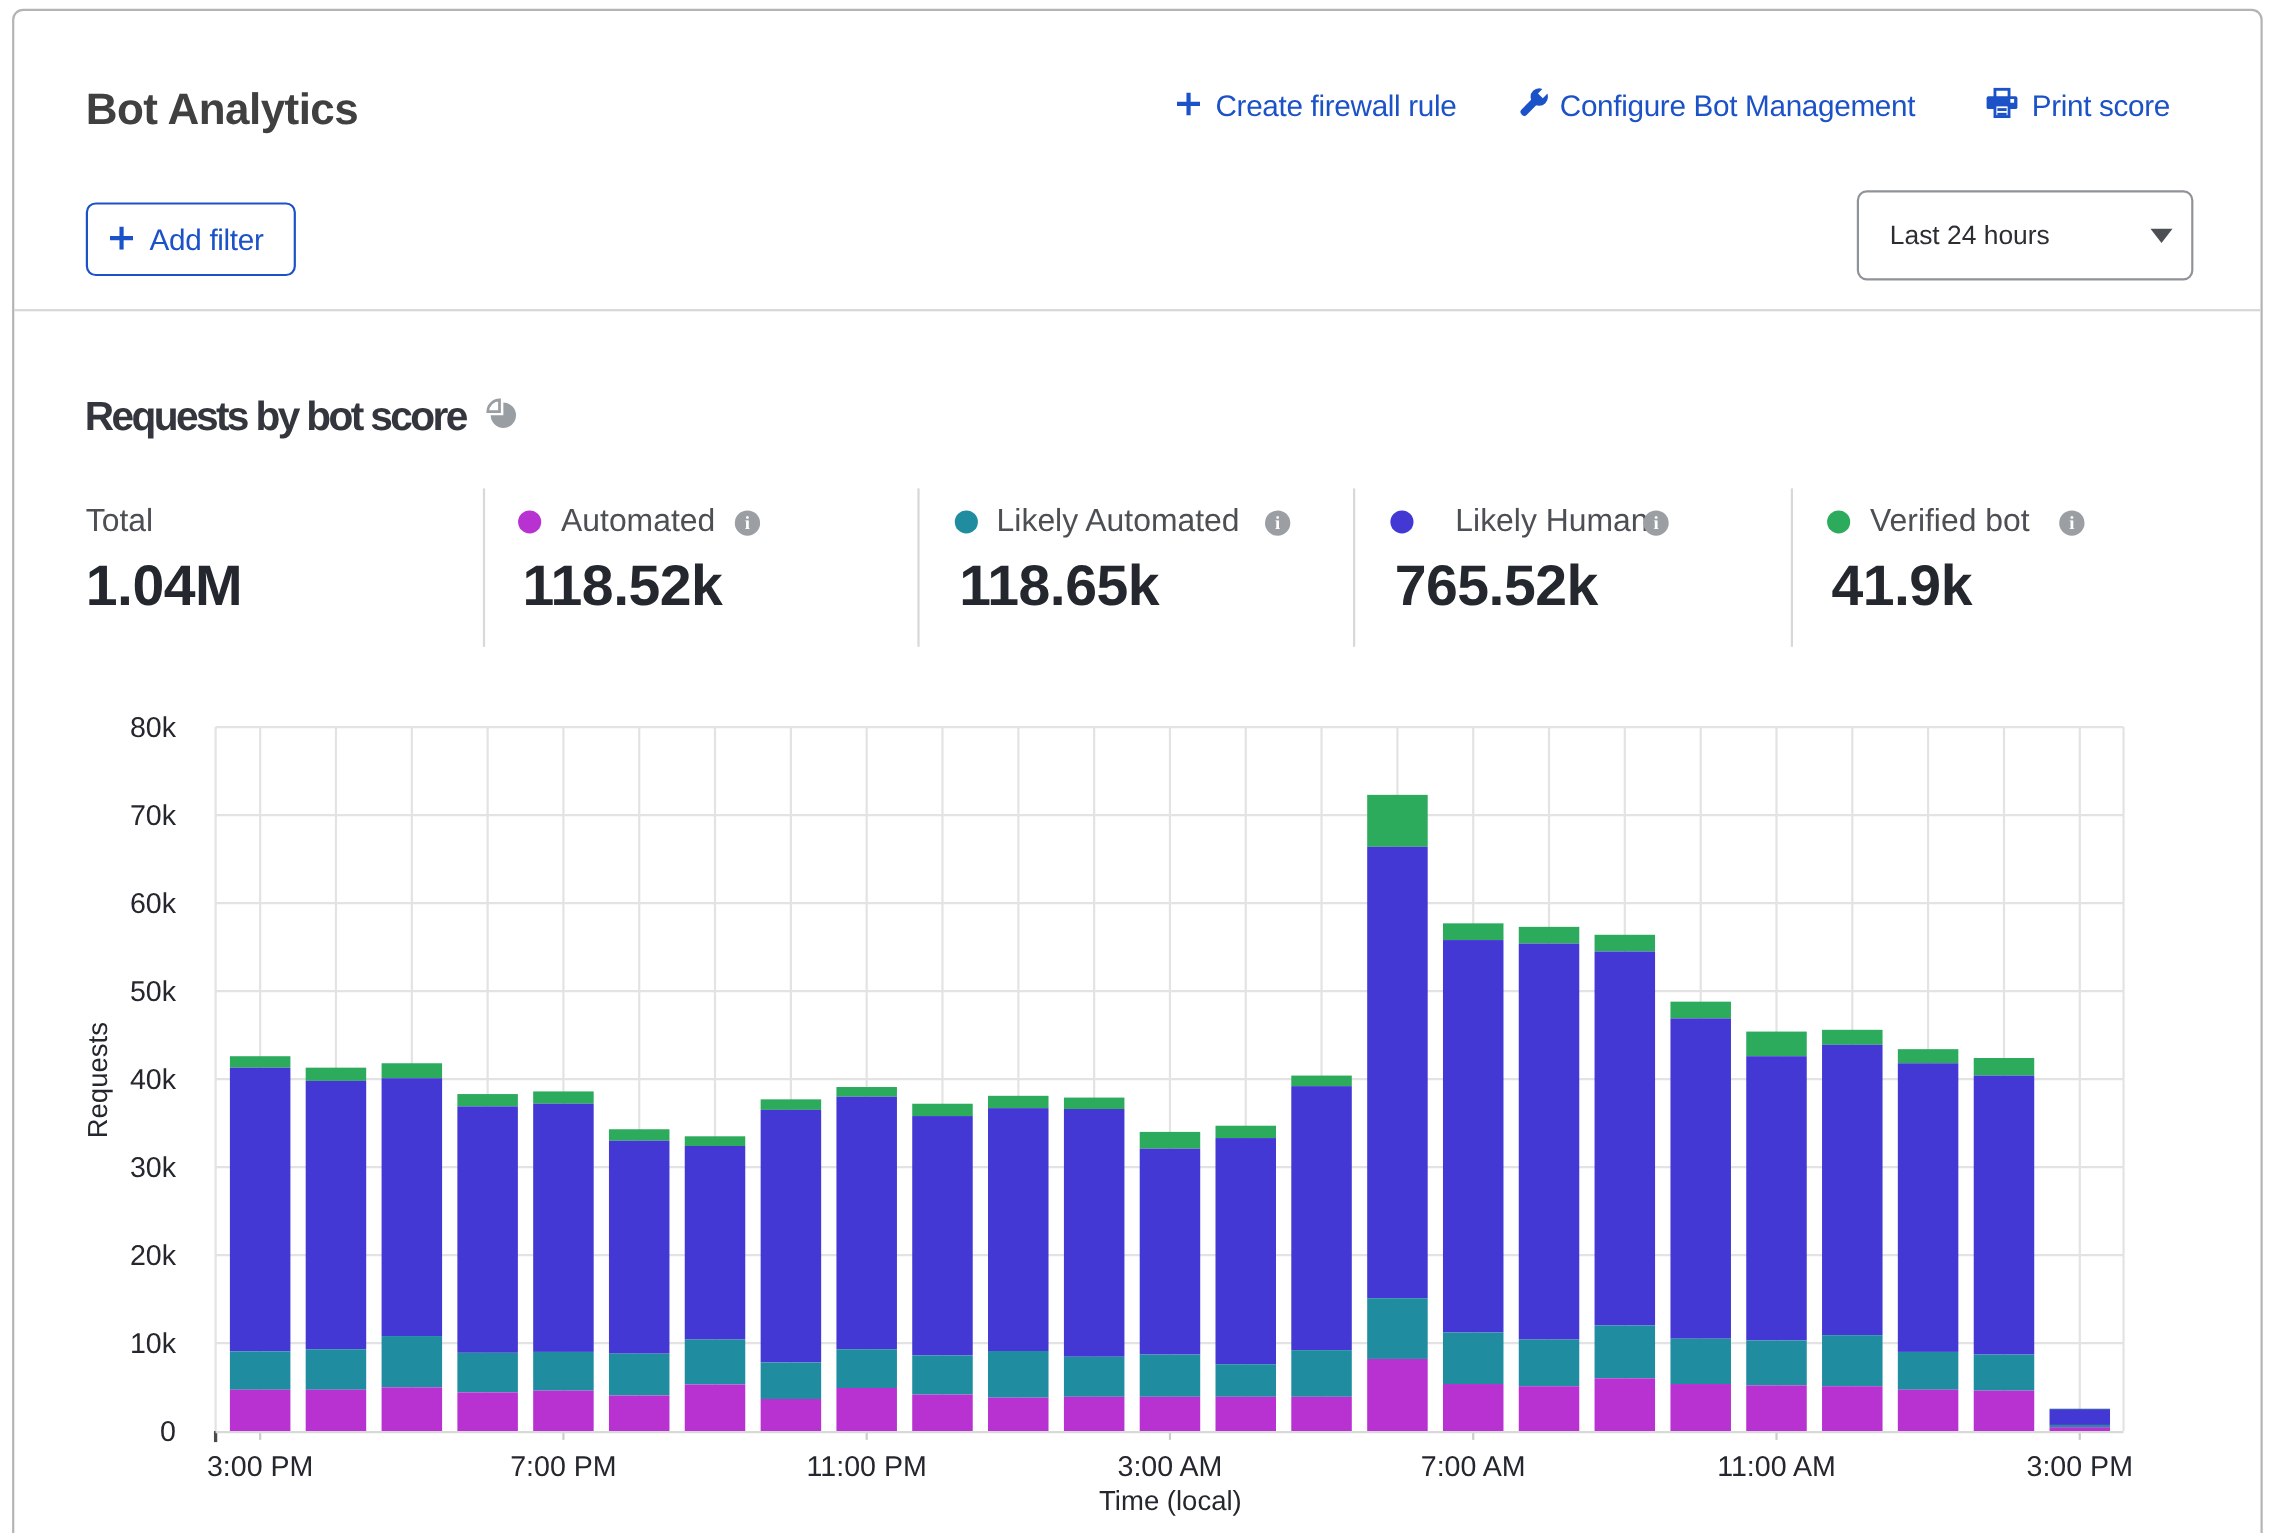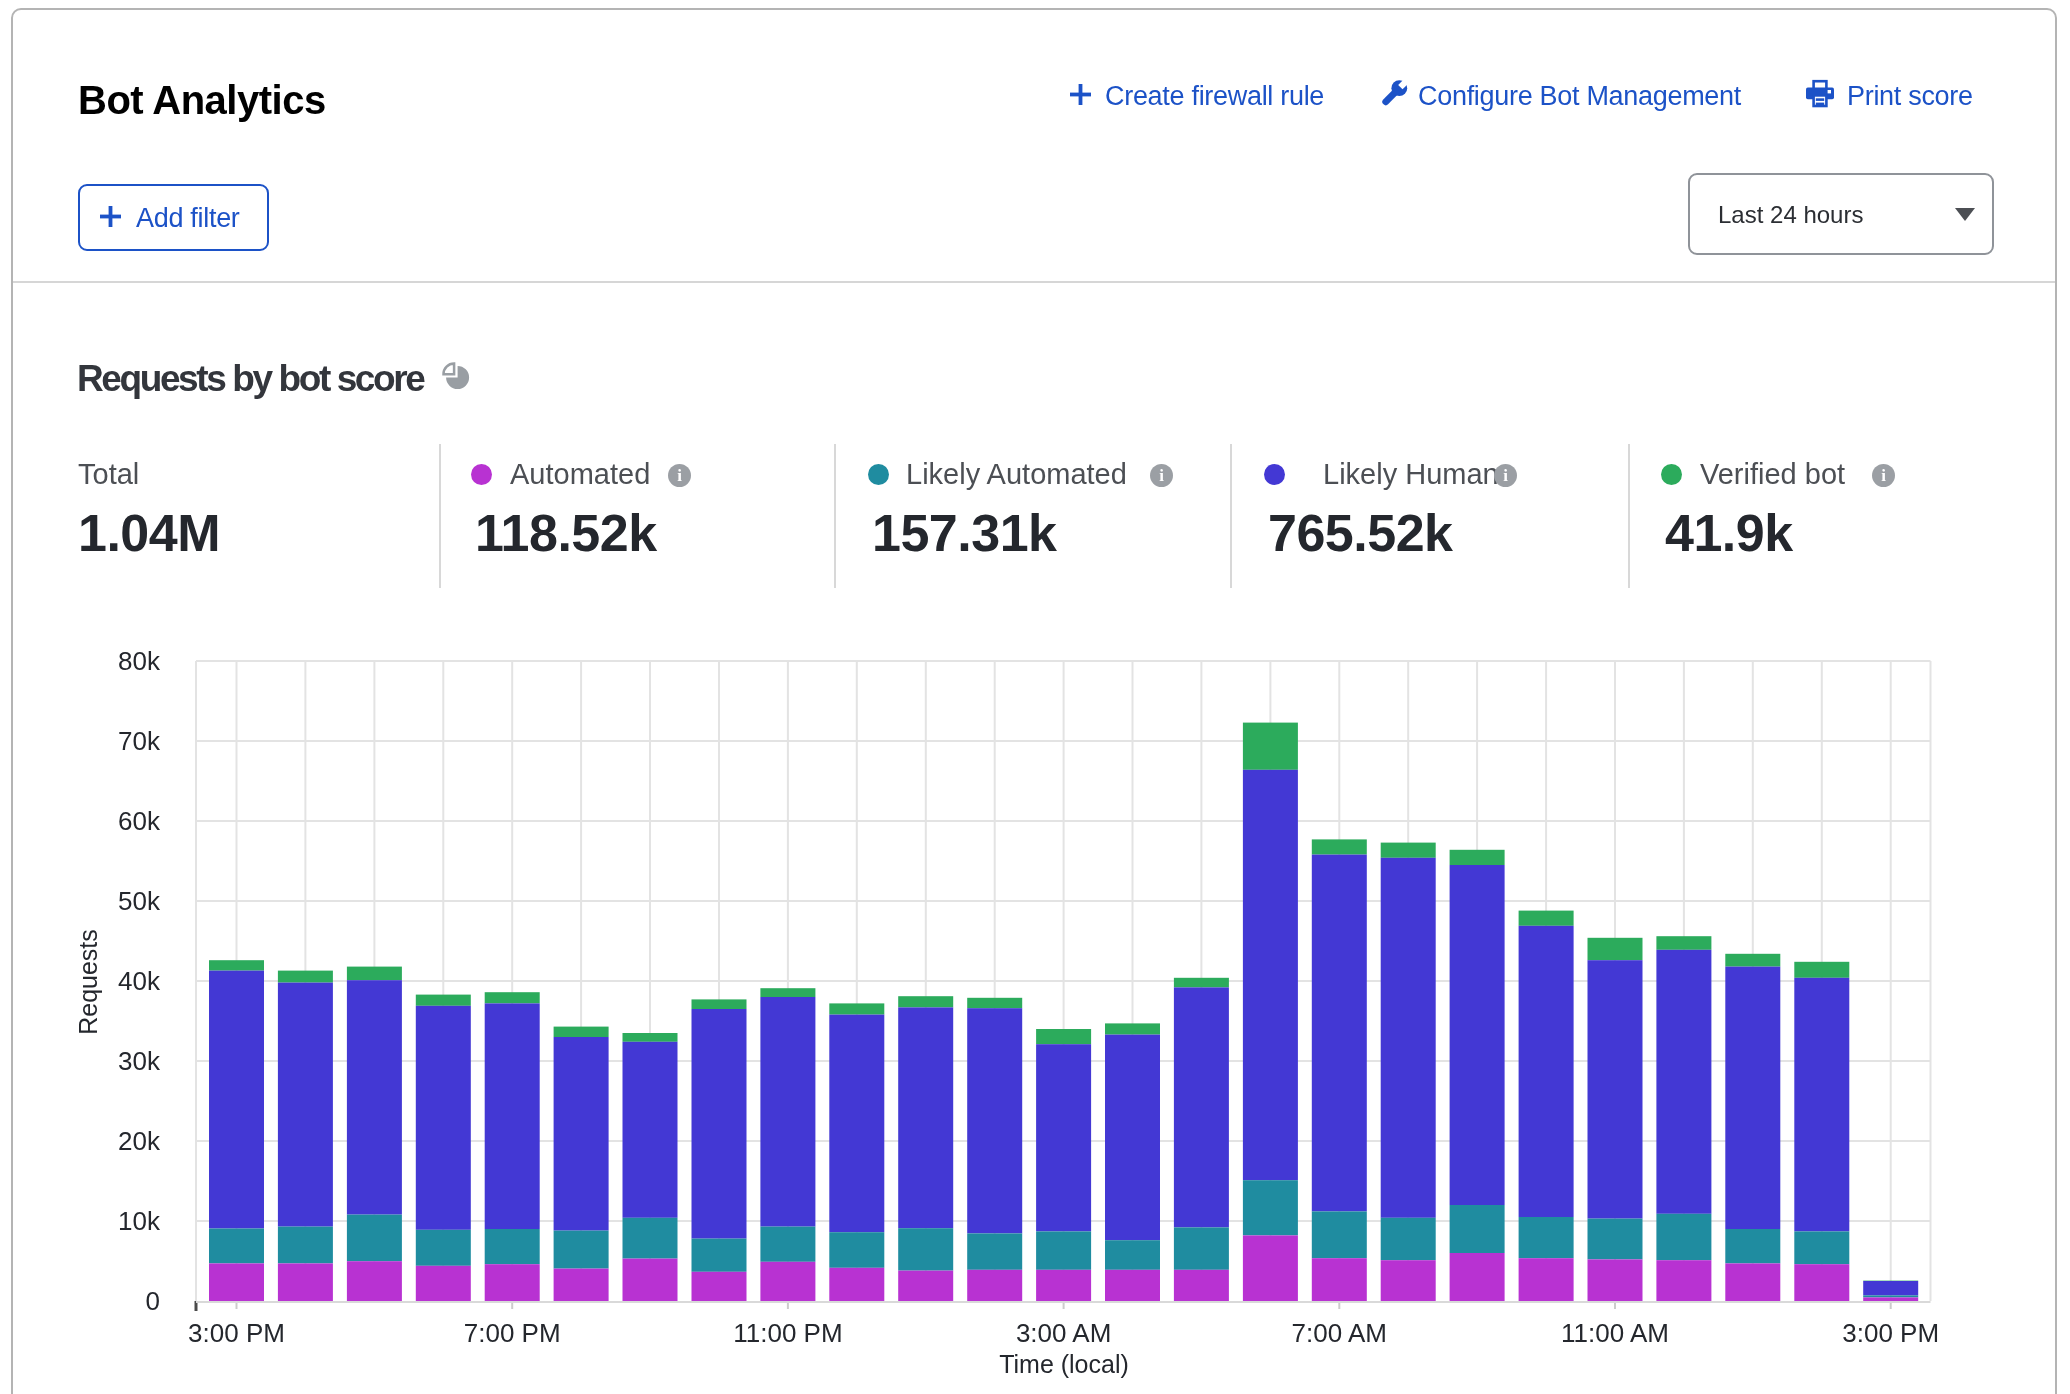--- a/index.html
+++ b/index.html
@@ -5,21 +5,21 @@
 html,body { width:2070px; height:1394px; background:#ffffff; font-family:"Liberation Sans", sans-serif; position:relative; overflow:hidden; }
 .abs { position:absolute; }
 .link { position:absolute; font-size:27px; letter-spacing:-0.3px; color:#1c52c7; line-height:29px; white-space:nowrap; }
 .slabel { position:absolute; top:460px; font-size:29px; color:#4c4f54; line-height:29px; white-space:nowrap; }
 .sval { position:absolute; top:507px; font-size:52px; font-weight:700; color:#24272d; line-height:52px; letter-spacing:-0.5px; white-space:nowrap; }
 </style></head>
 <body>
 <div style="position:absolute;left:11px;top:8px;width:2046px;height:1500px;border:2px solid #b4b4b4;border-radius:10px;"></div>
 <div style="position:absolute;left:13px;top:281px;width:2042px;height:2px;background:#d6d6d6;"></div>
 
-<div class="abs" style="left:78px;top:80px;font-size:40px;font-weight:700;color:#000000;line-height:40px;letter-spacing:-0.5px;">Bot Analytics</div>
+<div class="abs" style="left:78px;top:80px;font-size:40px;font-weight:700;color:#404040;line-height:40px;letter-spacing:-0.5px;">Bot Analytics</div>
 
 <svg width="21" height="21" viewBox="0 0 21 21" style="position:absolute;left:1070px;top:84px;">
     <line x1="10.5" y1="0" x2="10.5" y2="21" stroke="#1c52c7" stroke-width="3.8"></line>
     <line x1="0" y1="10.5" x2="21" y2="10.5" stroke="#1c52c7" stroke-width="3.8"></line>
   </svg>
 <div class="link" style="left:1105px;top:82px;">Create firewall rule</div>
 <svg width="32" height="34" viewBox="0 0 32 34" style="position:absolute;left:1380px;top:75px;">
 <g transform="translate(14,18.5) rotate(45)" fill="#1c52c7">
 <rect x="-3.4" y="-4" width="6.8" height="19" rx="3.2"></rect>
 <circle cx="0" cy="-7.5" r="7.9"></circle>
@@ -64,21 +64,21 @@
 <div style="position:absolute;left:1628px;top:444px;width:2px;height:144px;background:#d8d8d8;"></div>
 <div class="slabel" style="left:78px;">Total</div>
 <div class="sval" style="left:78px;">1.04M</div>
 <div style="position:absolute;left:471px;top:464px;width:21px;height:21px;border-radius:50%;background:#b832d2;"></div>
 <div class="slabel" style="left:510px;">Automated</div>
 <div style="position:absolute;left:668px;top:464px;width:23px;height:23px;border-radius:50%;background:#9b9fa4;color:#fff;font-weight:700;font-size:17px;text-align:center;line-height:23px;font-family:'Liberation Serif',serif;">i</div>
 <div class="sval" style="left:475px;">118.52k</div>
 <div style="position:absolute;left:868px;top:464px;width:21px;height:21px;border-radius:50%;background:#1f8ca0;"></div>
 <div class="slabel" style="left:906px;">Likely Automated</div>
 <div style="position:absolute;left:1150px;top:464px;width:23px;height:23px;border-radius:50%;background:#9b9fa4;color:#fff;font-weight:700;font-size:17px;text-align:center;line-height:23px;font-family:'Liberation Serif',serif;">i</div>
-<div class="sval" style="left:872px;">157.31k</div>
+<div class="sval" style="left:872px;">118.65k</div>
 <div style="position:absolute;left:1264px;top:464px;width:21px;height:21px;border-radius:50%;background:#4338d4;"></div>
 <div class="slabel" style="left:1303px;margin-left:20px;">Likely Human</div>
 <div style="position:absolute;left:1494px;top:464px;width:23px;height:23px;border-radius:50%;background:#9b9fa4;color:#fff;font-weight:700;font-size:17px;text-align:center;line-height:23px;font-family:'Liberation Serif',serif;">i</div>
 <div class="sval" style="left:1268px;">765.52k</div>
 <div style="position:absolute;left:1661px;top:464px;width:21px;height:21px;border-radius:50%;background:#2cab5c;"></div>
 <div class="slabel" style="left:1700px;">Verified bot</div>
 <div style="position:absolute;left:1872px;top:464px;width:23px;height:23px;border-radius:50%;background:#9b9fa4;color:#fff;font-weight:700;font-size:17px;text-align:center;line-height:23px;font-family:'Liberation Serif',serif;">i</div>
 <div class="sval" style="left:1665px;">41.9k</div>
 
 <svg width="2070" height="794" viewBox="0 600 2070 794" style="position:absolute;left:0;top:600px;">

